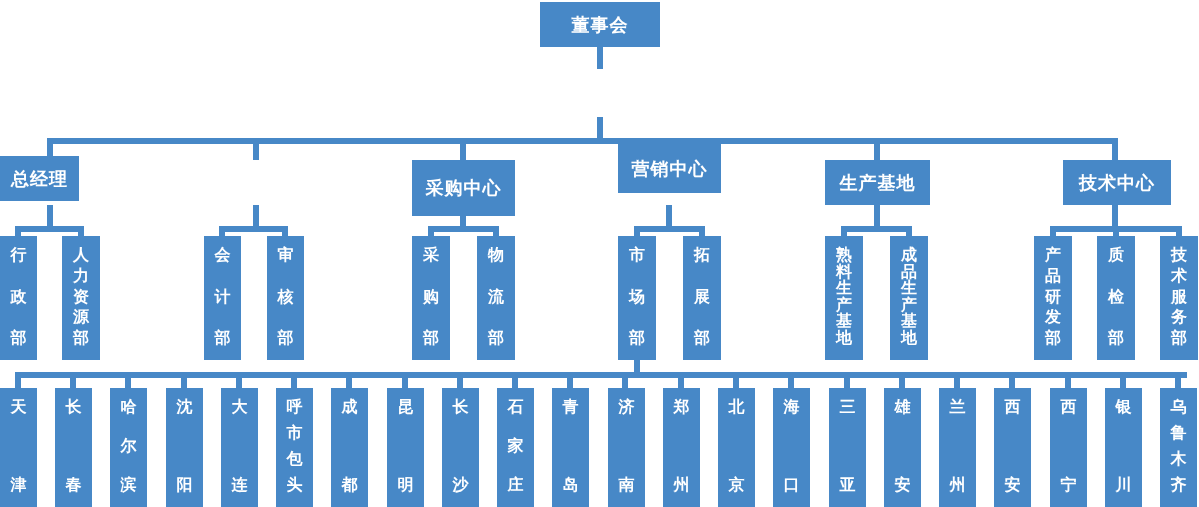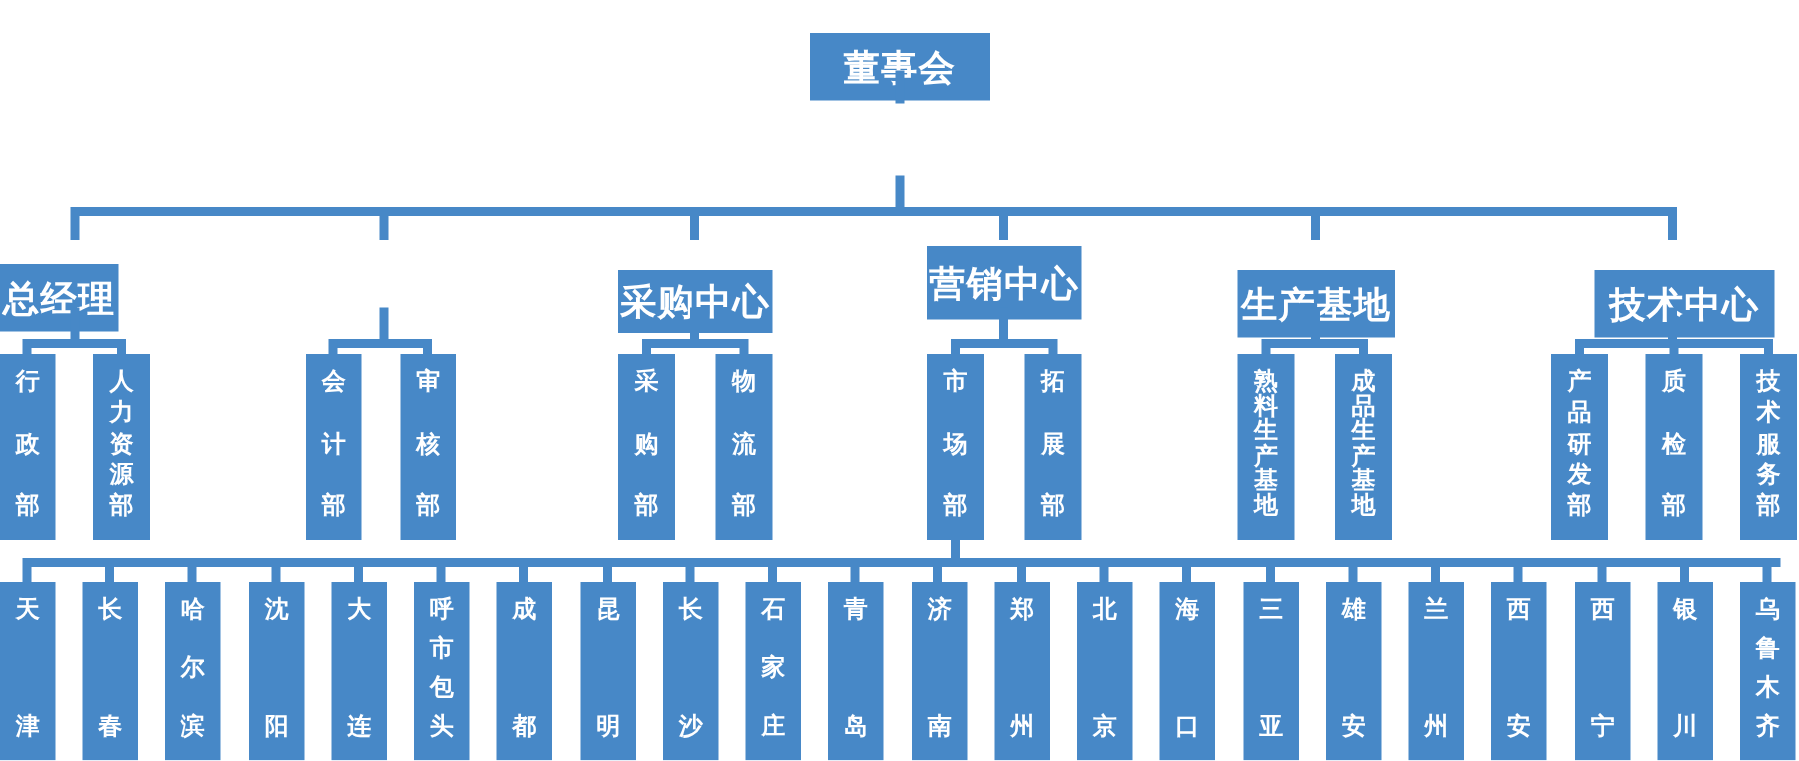--- a/index.html
+++ b/index.html
@@ -1,21 +1,21 @@
 <!DOCTYPE html>
 <html><head>
 <meta charset="utf-8">
 <style>
   * { margin:0; padding:0; box-sizing:border-box; }
   html,body { background:#fff; }
   .stage { position:relative; width:1199px; height:507px; background:#fff;
            font-family:"Liberation Sans", sans-serif; overflow:hidden; }
   .box { position:absolute; background:#4788c7; color:#fff; font-weight:bold;
          display:flex; align-items:center; justify-content:center; }
-  .hbox { font-size:24px; letter-spacing:1px;margin-top:20px; }
+  .hbox { font-size:18px; letter-spacing:1px; }
   .vbox { display:block; font-size:16px; }
   .vlabel { display:flex; flex-direction:column; justify-content:space-between;
             align-items:center; height:100%; width:100%; padding:11px 0 14px 0;
             line-height:1; }
   .line { position:absolute; background:#4788c7; }
 </style>
 </head>
 <body>
 
 <div class="stage">
@@ -30,30 +30,30 @@
   <div class="line" style="left:47px;top:144px;width:6px;height:16px"></div>
   <div class="line" style="left:253px;top:144px;width:6px;height:16px"></div>
   <div class="line" style="left:460px;top:144px;width:6px;height:16px"></div>
   <div class="line" style="left:666px;top:144px;width:6px;height:16px"></div>
   <div class="line" style="left:874px;top:144px;width:6px;height:16px"></div>
   <div class="line" style="left:1112px;top:144px;width:6px;height:16px"></div>
 
   <div class="box hbox" style="left:0px;top:156px;width:79px;height:45px">
     <span>总经理</span>
   </div>
-  <div class="box hbox" style="left:412px;top:160px;width:103px;height:42px">
+  <div class="box hbox" style="left:412px;top:160px;width:103px;height:56px">
     <span>采购中心</span>
   </div>
   <div class="box hbox" style="left:618px;top:144px;width:103px;height:49px">
     <span>营销中心</span>
   </div>
   <div class="box hbox" style="left:825px;top:160px;width:105px;height:45px">
     <span>生产基地</span>
   </div>
-  <div class="box hbox" style="left:1063px;top:160px;width:120px;height:45px">
+  <div class="box hbox" style="left:1063px;top:160px;width:108px;height:45px">
     <span>技术中心</span>
   </div>
 
   <div class="line" style="left:47px;top:205px;width:6px;height:21px"></div>
   <div class="line" style="left:18px;top:226px;width:63px;height:6px"></div>
   <div class="line" style="left:15px;top:226px;width:6px;height:10px"></div>
   <div class="line" style="left:78px;top:226px;width:6px;height:10px"></div>
 
   <div class="line" style="left:253px;top:205px;width:6px;height:21px"></div>
   <div class="line" style="left:222px;top:226px;width:64px;height:6px"></div>

